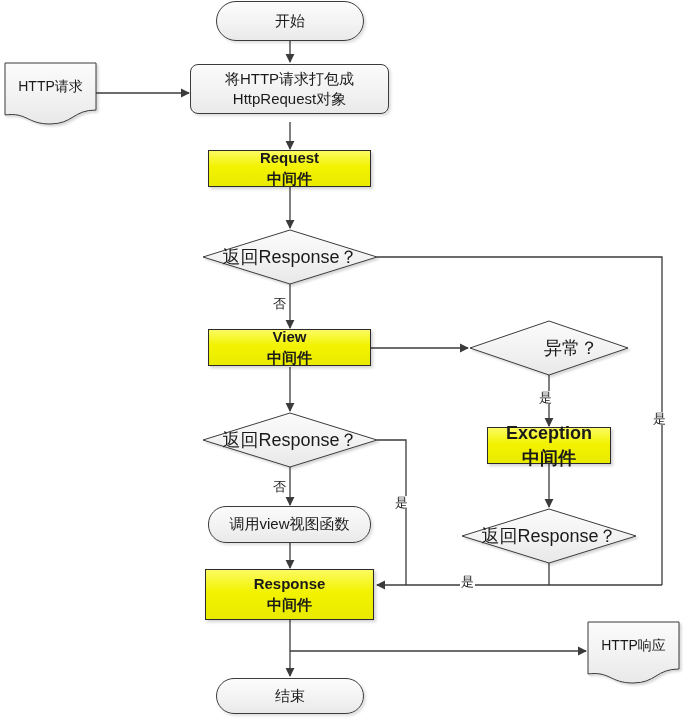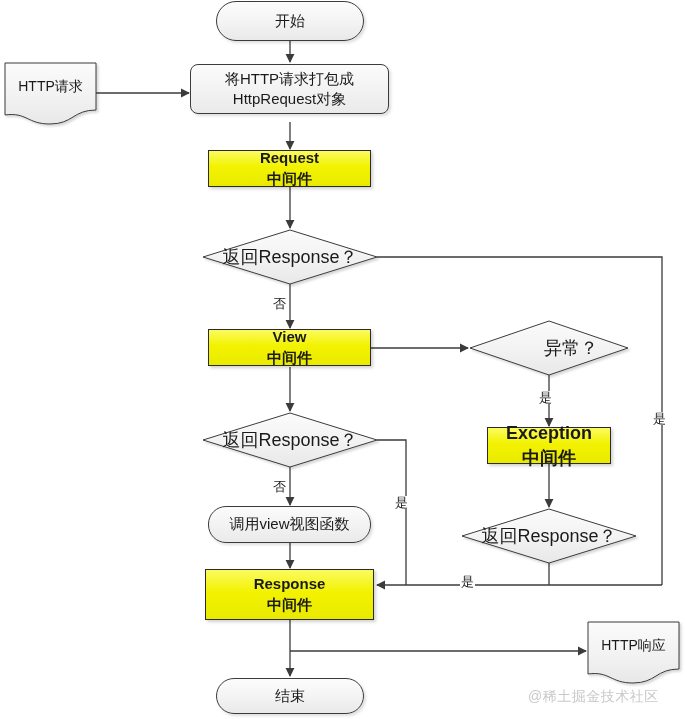--- a/index.html
+++ b/index.html
@@ -254,17 +254,14 @@
   </div>
 
   <div class="elabel" style="left:394px; top:496px;">
     <span>是</span>
   </div>
 
   <div class="elabel" style="left:460px; top:575px;">
     <span>是</span>
   </div>
 
-  <div class="watermark" style="left:528px; top:688px;">
-    <span>@稀土掘金技术社区</span>
-  </div>
 
 </div>
 
 </body></html>

